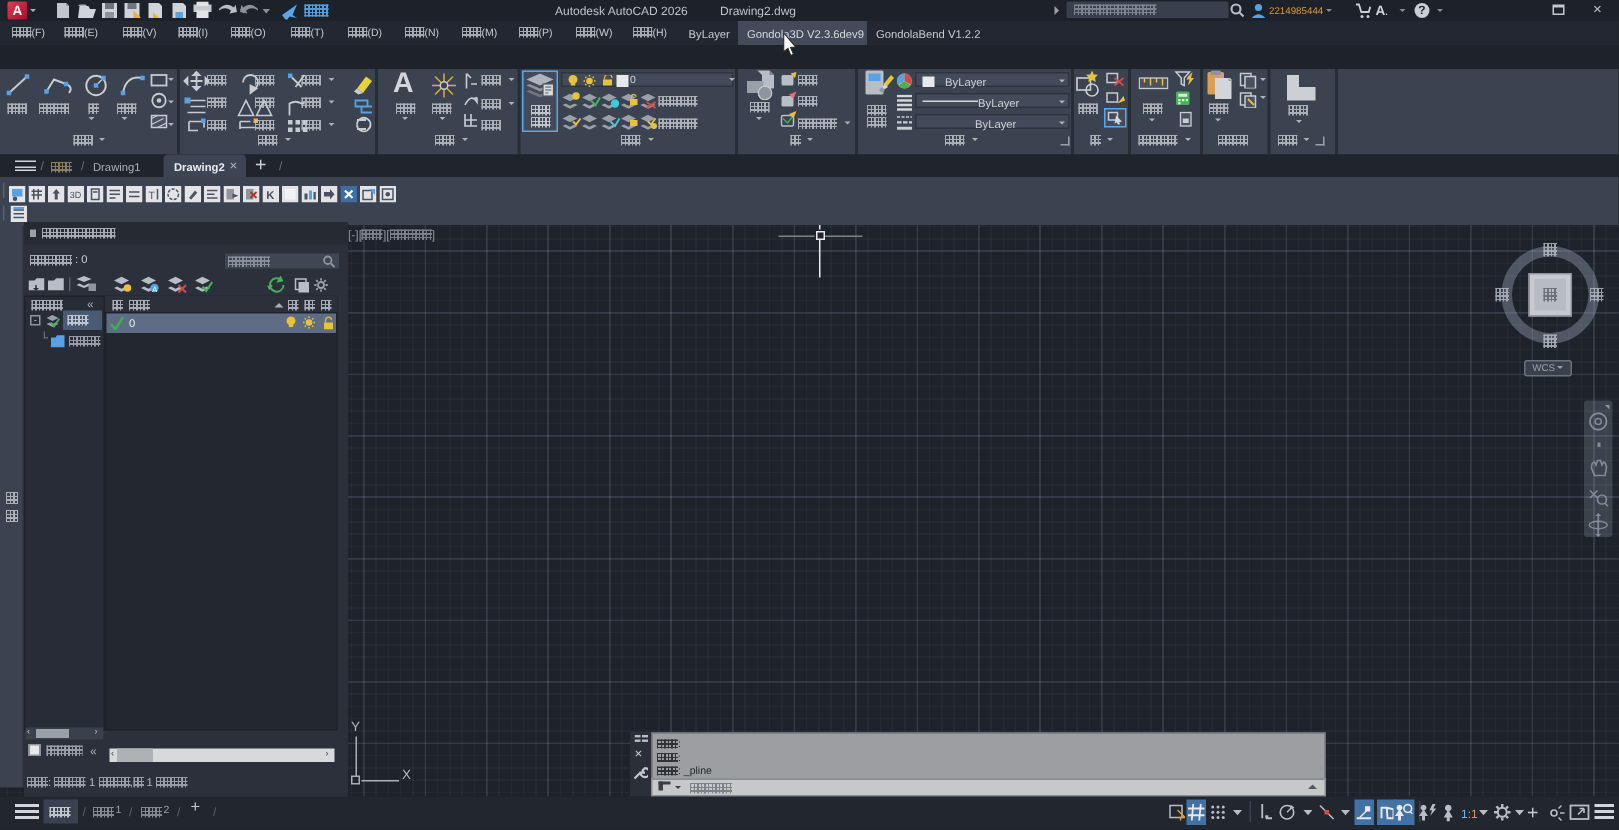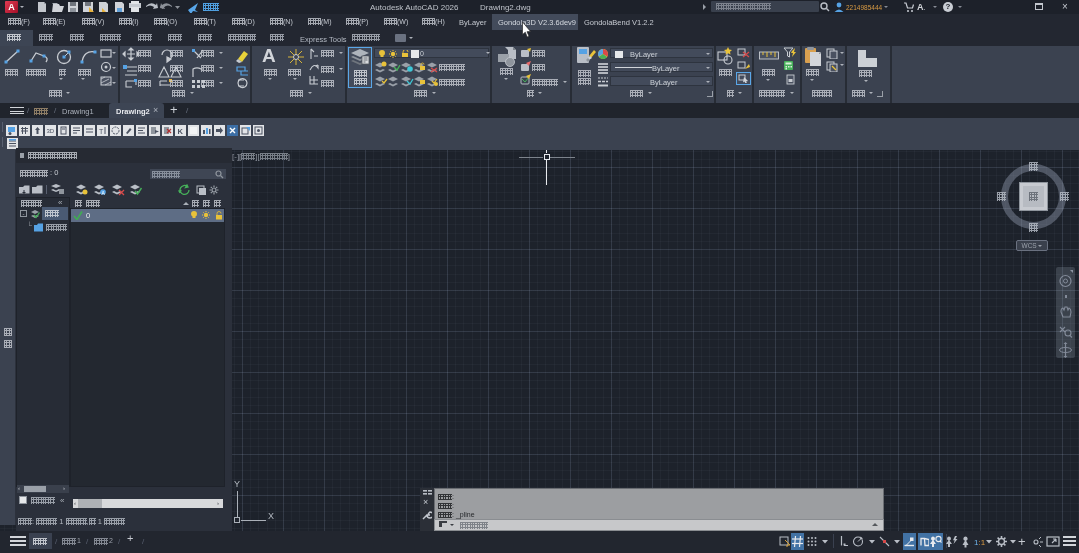--- a/index.html
+++ b/index.html
@@ -106,36 +106,20 @@
  <span class="mi" style="left:384px"><span class="z" style="width:13px"></span><span style="font-size:7px;">(W)</span></span>
  <span class="mi" style="left:422px"><span class="z" style="width:13px"></span><span style="font-size:7px;">(H)</span></span>
  <span class="mi" style="left:459px;font-size:7.5px;top:4.5px;">ByLayer</span>
  <div class="abs" style="left:492px;top:0;width:86px;height:16px;background:#434b5b;"></div>
  <span class="mi" style="left:498px;font-size:7.5px;top:4.5px;color:#d4d8df;">Gondola3D V2.3.6dev9</span>
  <span class="mi" style="left:584px;font-size:7.5px;top:4.5px;">GondolaBend V1.2.2</span>
  <svg class="abs" style="left:521px;top:8px;z-index:99" width="12" height="18" viewBox="0 0 12 18">
         <path d="M1.5 0 L1.5 12.5 L4.3 10.2 L6.2 15 L8 14.2 L6 9.7 L9.5 9.4z" fill="#fff" stroke="#2a2a2a" stroke-width=".7"></path>
       </svg>
 </div>
-<div id="tabrow">
- <div class="abs" style="left:0;top:0;width:33px;height:16px;background:#3d4554;"></div>
- <span class="abs z" style="left:7px;top:4px;width:14px;color:#e4e7ec;"></span>
- <span class="abs z" style="left:39px;top:4px;width:14px;color:#b4bac4;"></span>
- <span class="abs z" style="left:70px;top:4px;width:14px;color:#b4bac4;"></span>
- <span class="abs z" style="left:100px;top:4px;width:21px;color:#b4bac4;"></span>
- <span class="abs z" style="left:138px;top:4px;width:14px;color:#b4bac4;"></span>
- <span class="abs z" style="left:168px;top:4px;width:14px;color:#b4bac4;"></span>
- <span class="abs z" style="left:198px;top:4px;width:14px;color:#b4bac4;"></span>
- <span class="abs z" style="left:228px;top:4px;width:28px;color:#b4bac4;"></span>
- <span class="abs z" style="left:270px;top:4px;width:14px;color:#b4bac4;"></span>
- <span class="abs" style="left:300px;top:4.5px;font-size:7.5px;color:#b4bac4;">Express Tools</span>
- <span class="abs z" style="left:352px;top:4px;width:28px;color:#b4bac4;"></span>
- <div class="abs" style="left:395px;top:4px;width:11px;height:8px;background:#6a7180;border-radius:1px;"></div>
- <div class="abs dn" style="left:409px;top:7px;border-width:2.5px;"></div>
-</div>
 <div id="ribbon">
  <div class="abs" style="left:0;top:0;width:1079px;height:57px;"></div>
  <div class="sep" style="left:118px"></div>
       <div class="sep" style="left:250px"></div>
       <div class="sep" style="left:345px"></div>
       <div class="sep" style="left:490px"></div>
       <div class="sep" style="left:570px"></div>
       <div class="sep" style="left:714px"></div>
       <div class="sep" style="left:752px"></div>
       <div class="sep" style="left:800px"></div>

